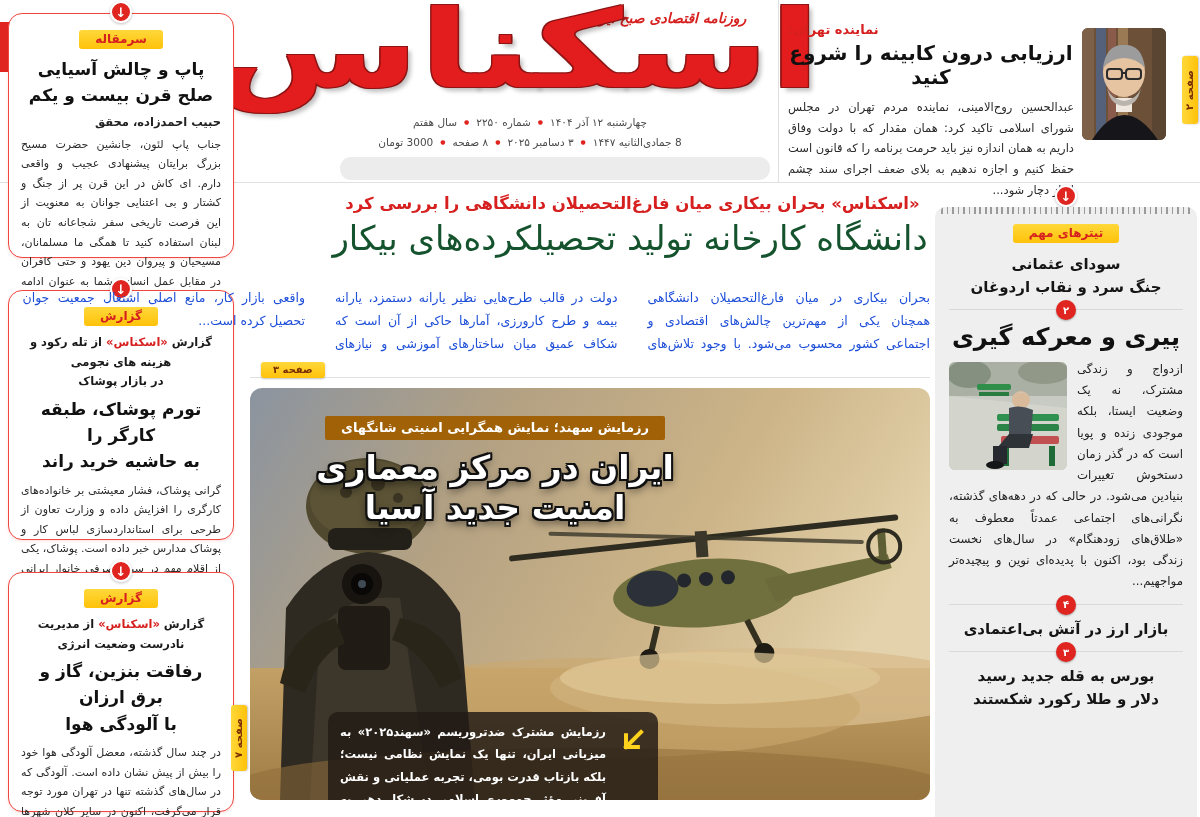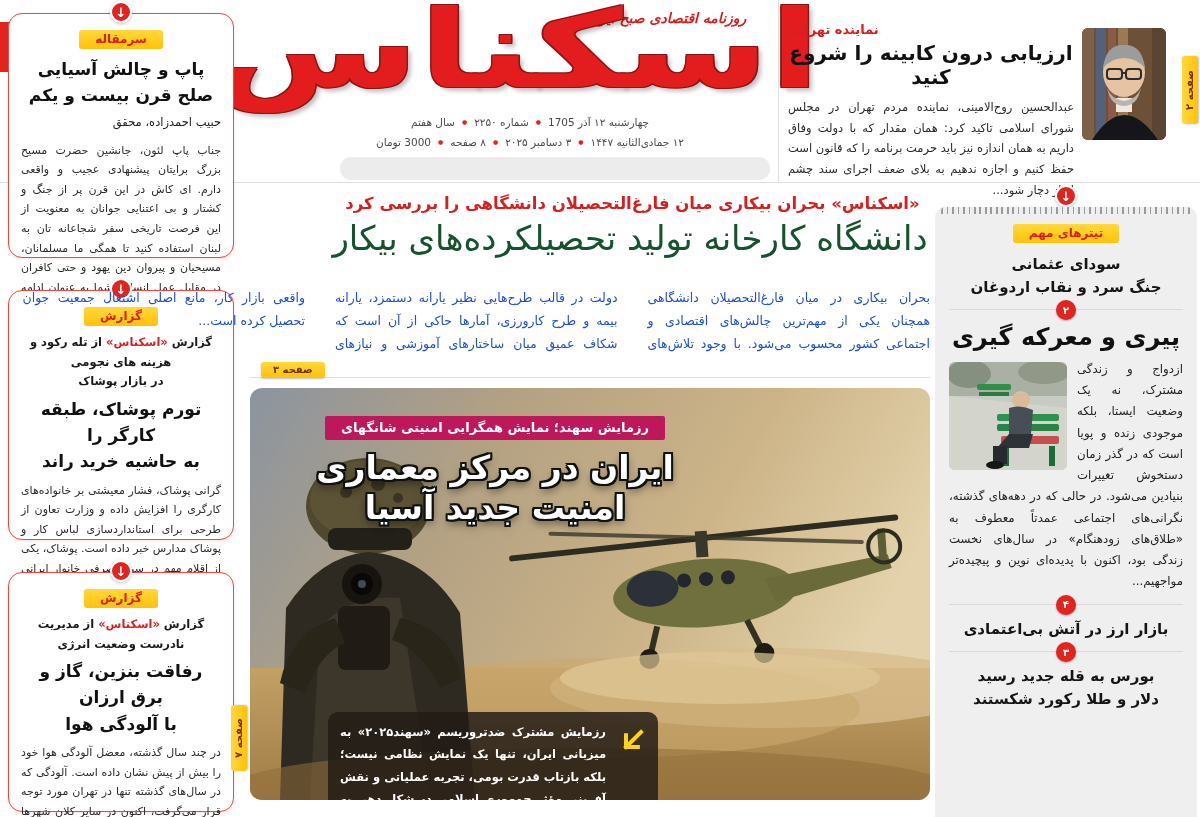--- a/index.html
+++ b/index.html
@@ -25,21 +25,21 @@
   .readmore::before { content:""; display:inline-block; width:5px; height:5px; background:#d6201f; margin-left:6px; }
   .brand { color:#d6201f; }
 
   
   .lbox { position:absolute; left:8px; width:226px; background:#fff; border:1.5px solid #ef4840;
           border-radius:14px; padding:14px 12px 10px; box-shadow:0 1px 3px rgba(224,37,32,.15); }
   .lbox .arrow-dot { position:absolute; top:-13px; right:50%; transform:translateX(50%); }
   .lbox .tagrow { text-align:center; margin-bottom:7px; }
   .lbox .kicker { font-size:11.5px; font-weight:bold; color:#1a1a1a; text-align:center; line-height:1.7; }
   .lbox h3 { font-size:17px; font-weight:bold; color:#111; text-align:center; line-height:1.55; margin:4px 0 6px; }
-  .lbox .byline { font-size:11.5px; font-weight:normal; color:#222; margin-bottom:12px; }
+  .lbox .byline { font-size:11.5px; font-weight:bold; color:#222; margin-bottom:6px; }
   .lbox .body { font-size:11px; color:#2a2a2a; text-align:justify; line-height:1.78; }
   .lbox .readmore { margin-top:7px; }
 
   
   .logo { font-weight:bold; color:#e31d1d; font-size:108px; line-height:1;
           transform:scaleX(1.38); transform-origin:center;
           text-shadow:1px 1px 0 #8d1414, -1px 1px 0 #8d1414, 1px -1px 0 #8d1414, -1px -1px 0 #8d1414, 3px 4px 4px rgba(0,0,0,.25); }
   .tagline { color:#d6201f; font-size:14px; font-weight:bold; font-style:italic; }
   .dl { font-size:10.5px; color:#4a4a4a; text-align:center; white-space:nowrap; }
   .dl span + span::before { content:"\25CF"; color:#e02520; font-size:6px; vertical-align:2px; padding:0 7px; }
@@ -55,21 +55,21 @@
   .vline { border-right:1px solid #e0e0e0; }
 
   
   .main-kicker { color:#d6201f; font-size:16.5px; font-weight:bold; text-align:center; }
   .main-head { color:#14532d; font-size:34px; font-weight:normal; text-align:center; letter-spacing:-1px; }
   .main-cols { font-size:12.5px; color:#1d4ed8; line-height:1.85; text-align:justify;
                column-count:2; column-gap:30px; }
 
   
   .photo { border-radius:12px; overflow:hidden; }
-  .badge { background:#be185d; color:#fff; font-size:13px; font-weight:bold; display:inline-block;
+  .badge { background:#a16207; color:#fff; font-size:13px; font-weight:bold; display:inline-block;
            padding:4px 16px 5px; border-radius:2px; }
   .overlay-head { color:#fff; font-size:33px; font-weight:bold; line-height:1.2; margin-top:8px;
                   text-shadow:2px 0 0 #111, -2px 0 0 #111, 0 2px 0 #111, 0 -2px 0 #111, 2px 2px 0 #111, -2px -2px 0 #111, 2px -2px 0 #111, -2px 2px 0 #111, 0 4px 8px rgba(0,0,0,.6); }
   .caption { background:rgba(34,27,21,.84); border-radius:10px; padding:9px 12px; display:flex; gap:10px;
              align-items:flex-start; }
   .caption .txt { color:#fff; font-size:11.5px; font-weight:bold; line-height:1.95; text-align:justify; }
 
   
   .sidebar { background:#efefef; border-radius:10px 10px 0 0; }
   .hatch { height:7px; margin:0 6px; border-radius:4px 4px 0 0;
@@ -104,24 +104,24 @@
   </div>
   <div class="abs corner-tail" style="left:128px;top:70px;"></div>
 
   <div class="abs" style="left:585px;top:8px;width:200px;text-align:left;">
     <span class="tagline">روزنامه اقتصادی صبح ایران</span>
   </div>
   <div class="abs" style="left:262px;top:-4px;width:510px;text-align:center;">
     <span class="logo" style="display:inline-block;">اسکناس</span>
   </div>
   <div class="abs dl" style="left:340px;top:116px;width:380px;">
-    <span>چهارشنبه ۱۲ آذر 1705</span><span>شماره ۲۲۵۰</span><span>سال هفتم</span>
+    <span>چهارشنبه ۱۲ آذر ۱۴۰۴</span><span>شماره ۲۲۵۰</span><span>سال هفتم</span>
   </div>
   <div class="abs dl" style="left:340px;top:136px;width:380px;">
-    <span>۱۲ جمادی‌الثانیه ۱۴۴۷</span><span>۳ دسامبر ۲۰۲۵</span><span>۸ صفحه</span><span>3000 تومان</span>
+    <span>8 جمادی‌الثانیه ۱۴۴۷</span><span>۳ دسامبر ۲۰۲۵</span><span>۸ صفحه</span><span>3000 تومان</span>
   </div>
   <div class="abs graybar" style="left:340px;top:157px;width:430px;height:23px;"></div>
 
   <div class="abs" style="left:788px;top:22px;width:286px;">
     <div class="tr-kicker">نماینده تهران:</div>
     <div class="tr-head">ارزیابی درون کابینه را شروع کنید</div>
     <div class="tr-body">عبدالحسین روح‌الامینی، نماینده مردم تهران در مجلس شورای اسلامی تاکید کرد: همان مقدار که با دولت وفاق داریم به همان اندازه نیز باید حرمت برنامه را که قانون است حفظ کنیم و اجازه ندهیم به بلای ضعف اجرای سند چشم انداز دچار شود...</div>
   </div>
   <div class="abs" style="left:1082px;top:28px;width:84px;height:112px;border-radius:6px;overflow:hidden;">
     <svg width="84" height="112" viewBox="0 0 84 112">

